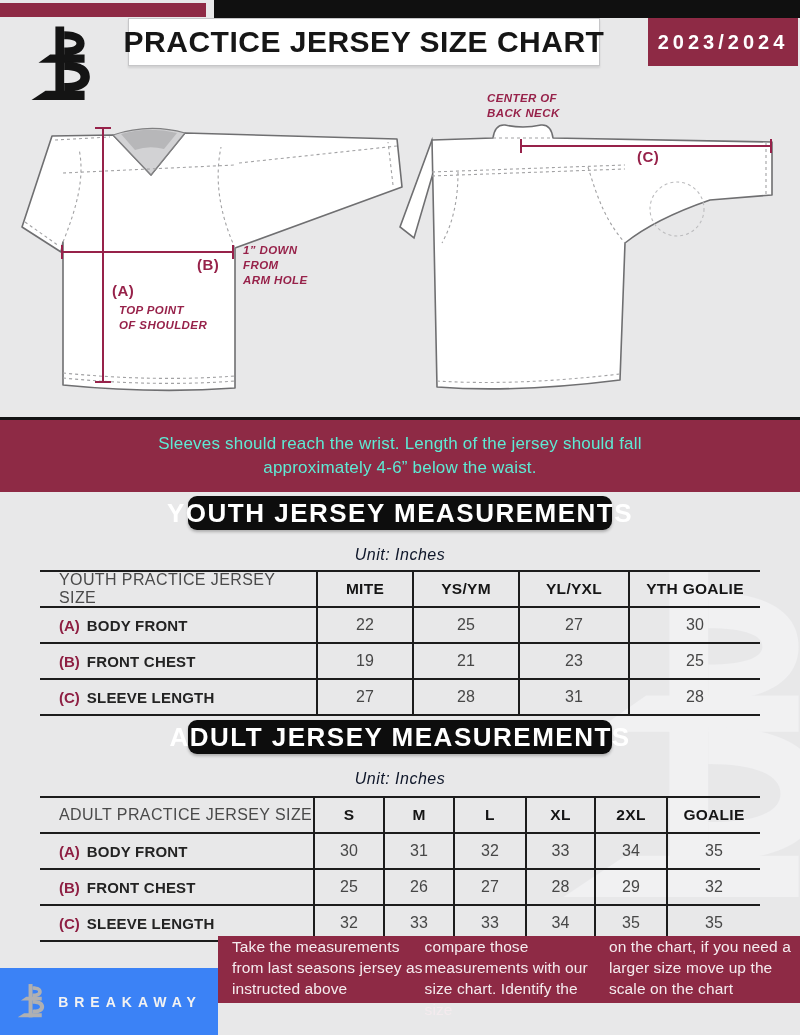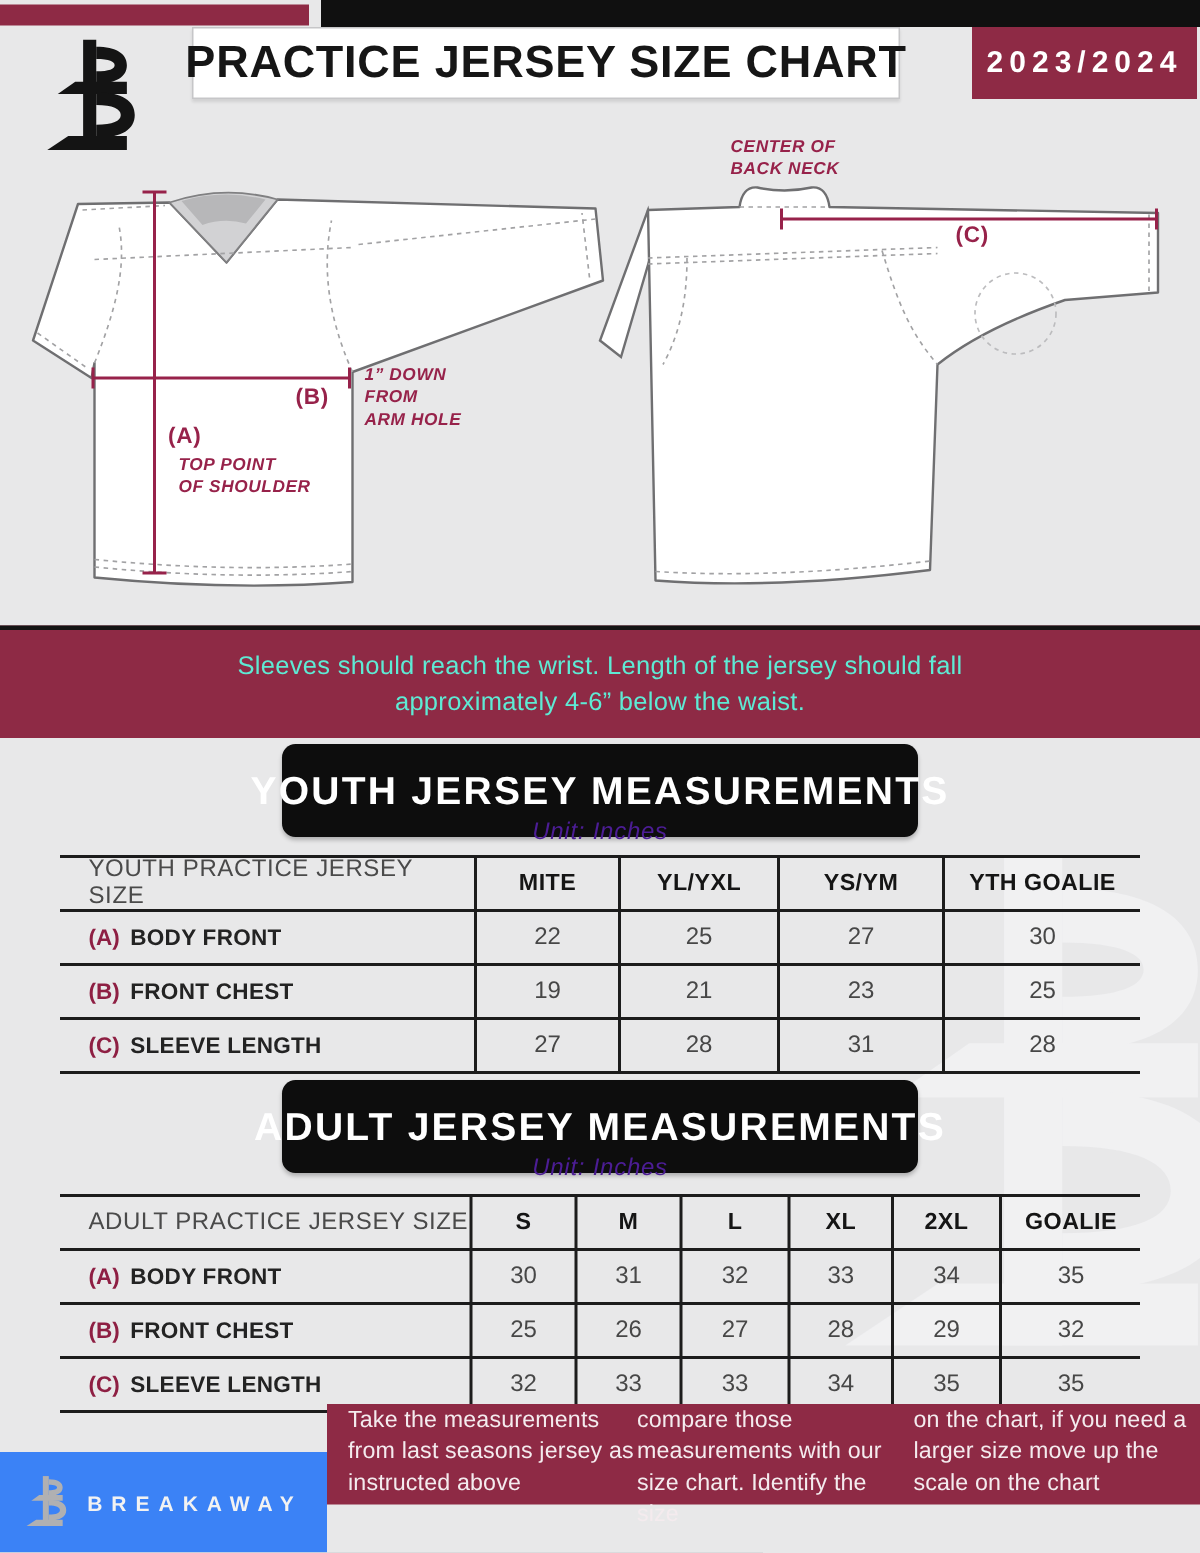--- a/index.html
+++ b/index.html
@@ -34,25 +34,25 @@
   .anno-key{position:absolute;color:#97224a;font-size:15px;font-weight:800;font-style:normal;letter-spacing:.5px;}
   
   .fit-banner{
     position:absolute;left:0;top:417px;width:800px;height:75px;background:#8e2a45;
     border-top:3px solid #141414;box-sizing:border-box;
     display:flex;flex-direction:column;align-items:center;justify-content:center;gap:4px;
   }
   .fit-banner div{color:#5eead4;font-size:17px;letter-spacing:.2px;}
   
   .section-bar{
-    position:absolute;left:188px;width:424px;height:62px;background:#0d0d0d;border-radius:9px;
+    position:absolute;left:188px;width:424px;height:34px;background:#0d0d0d;border-radius:9px;
     display:flex;align-items:center;justify-content:center;box-shadow:0 2px 3px rgba(0,0,0,.25);
   }
   .section-bar span{color:#ffffff;font-size:26px;font-weight:800;letter-spacing:1.5px;white-space:nowrap;}
-  .unit-label{position:absolute;left:0;width:800px;text-align:center;font-size:16px;font-style:italic;color:#4c1d95;letter-spacing:.5px;}
+  .unit-label{position:absolute;left:0;width:800px;text-align:center;font-size:16px;font-style:italic;color:#0f172a;letter-spacing:.5px;}
   
   .mtable{position:absolute;left:40px;width:720px;border-top:2px solid #1c1c1c;}
   .trow{display:grid;height:34px;border-bottom:2px solid #1c1c1c;}
   .youth-cols{grid-template-columns:278px 96px 106px 110px 130px;}
   .adult-cols{grid-template-columns:275px 70px 70px 72px 69px 72px 92px;}
   .cell{display:flex;align-items:center;justify-content:center;border-right:2px solid #1c1c1c;overflow:hidden;}
   .cell:last-child{border-right:none;}
   .label-cell{justify-content:flex-start;padding-left:19px;gap:7px;}
   .hdr-label{font-size:16px;color:#4a4a4a;letter-spacing:.4px;}
   .hdr-size{font-size:15.5px;font-weight:800;color:#151515;letter-spacing:.3px;text-align:right;}
@@ -179,22 +179,22 @@
     <span>YOUTH JERSEY MEASUREMENTS</span>
   </div>
   <div class="unit-label" style="top:546px;">Unit: Inches</div>
 
   <div class="mtable" style="top:570px;">
     <div class="trow youth-cols">
       <div class="cell label-cell">
           <span class="hdr-label">YOUTH PRACTICE JERSEY SIZE</span>
         </div>
       <div class="cell hdr-size">MITE</div>
+      <div class="cell hdr-size">YS/YM</div>
       <div class="cell hdr-size">YL/YXL</div>
-      <div class="cell hdr-size">YS/YM</div>
       <div class="cell hdr-size">YTH GOALIE</div>
     </div>
     <div class="trow youth-cols">
       <div class="cell label-cell">
         <span class="row-key">(A)</span>
         <span class="row-label">BODY FRONT</span>
       </div>
       <div class="cell val">22</div>
       <div class="cell val">25</div>
       <div class="cell val">27</div>

